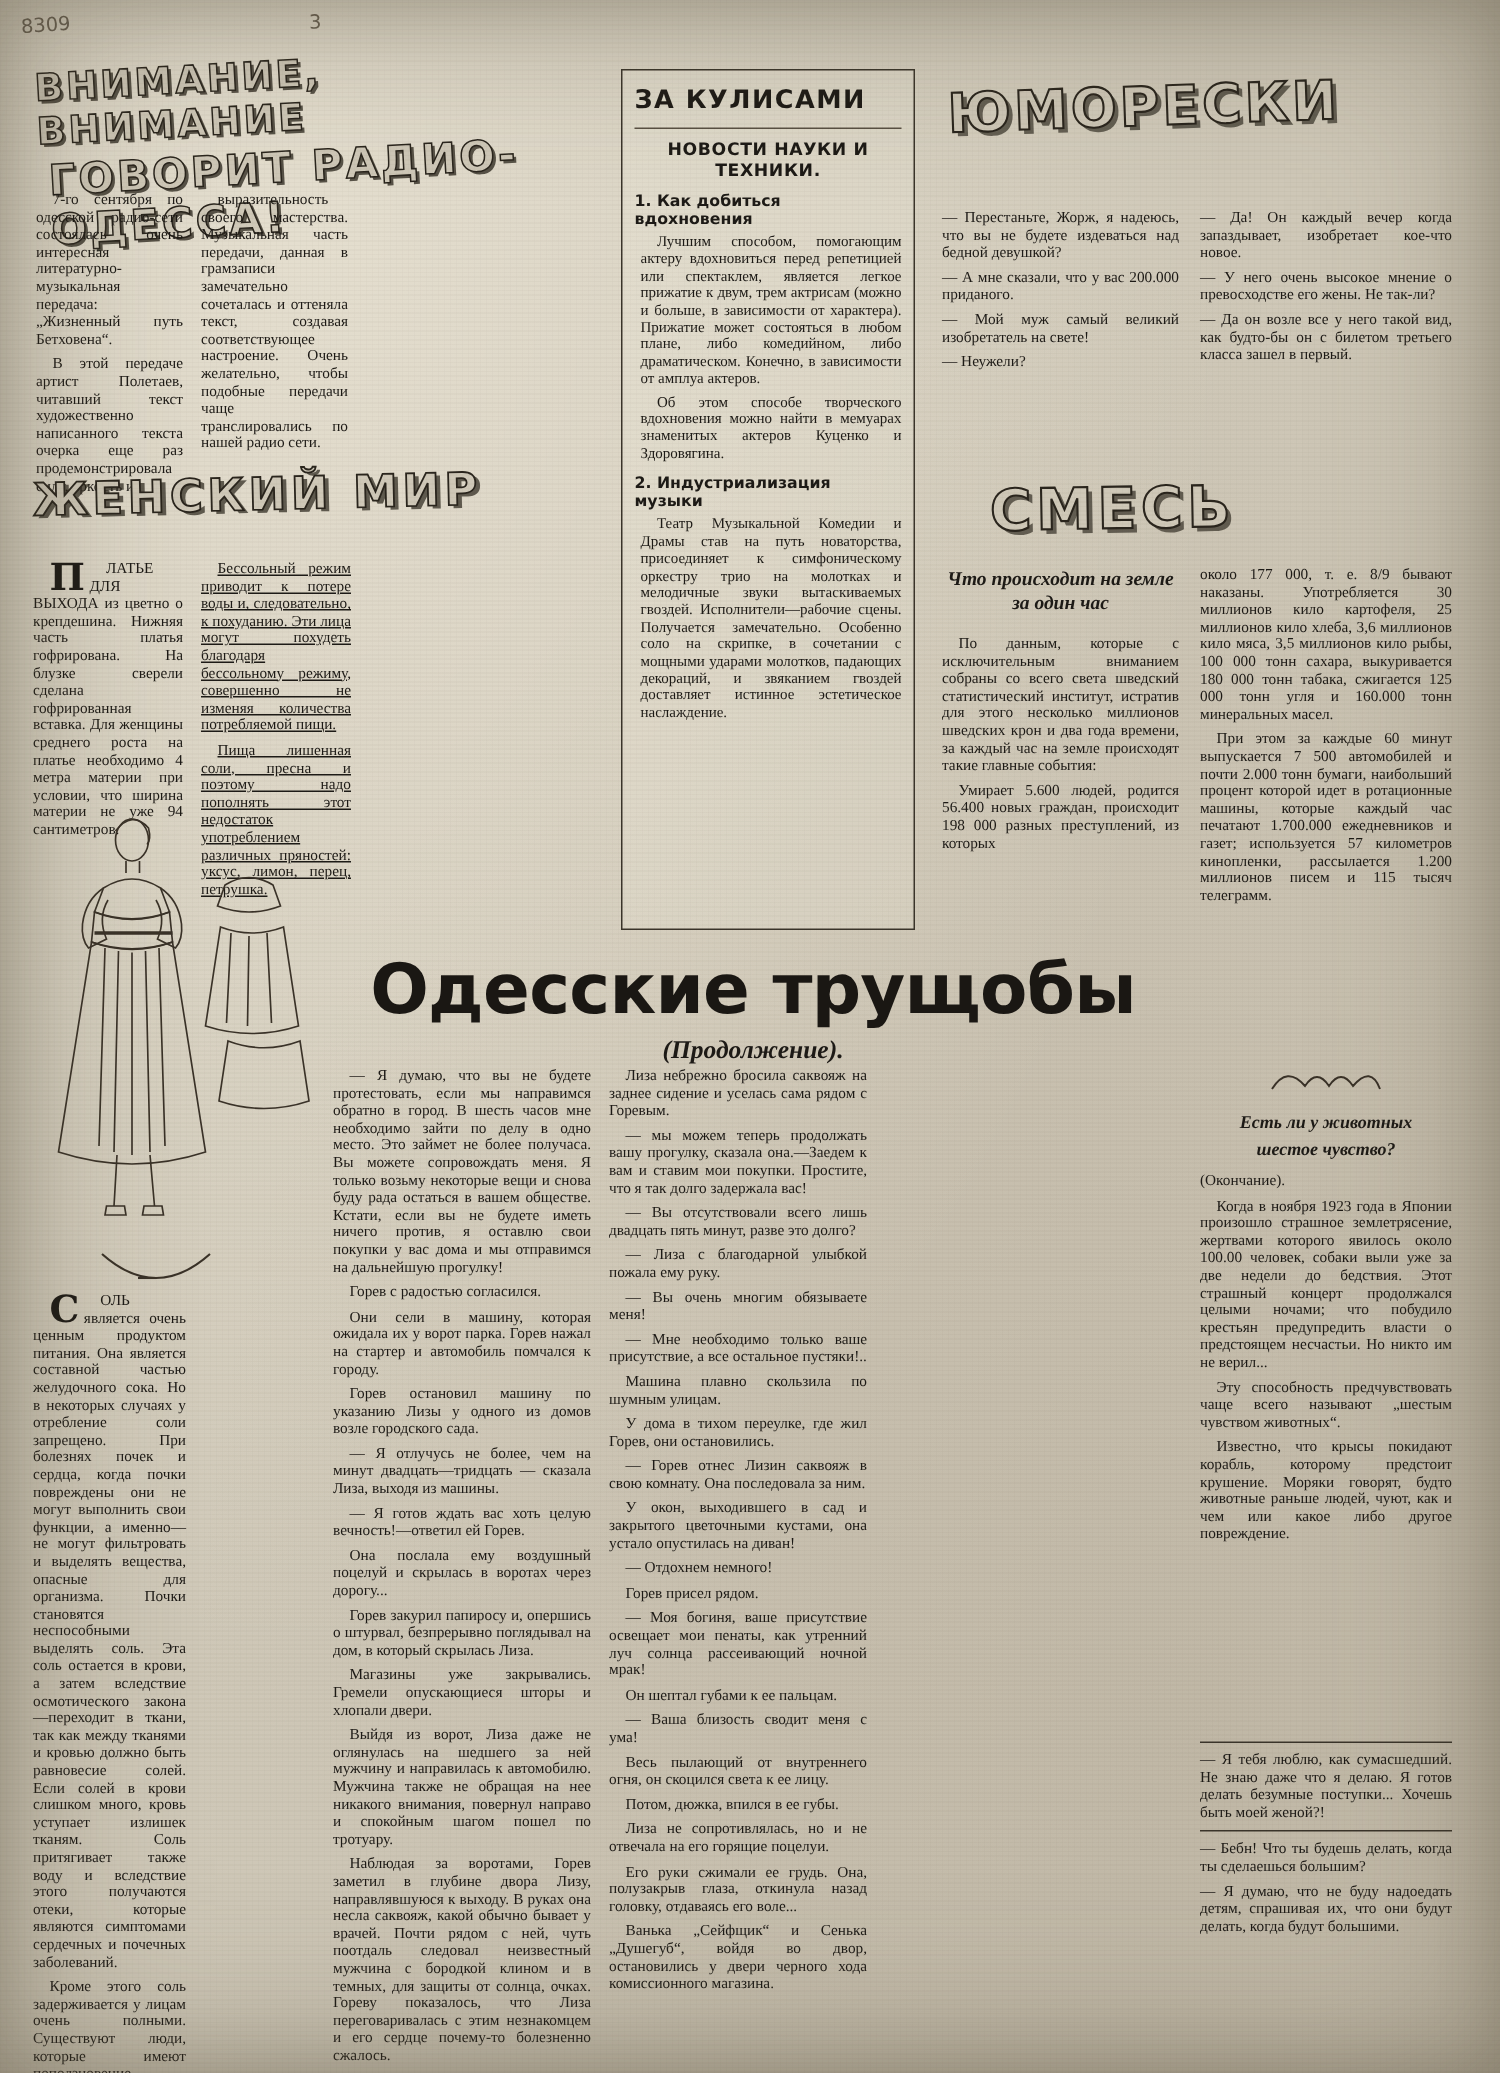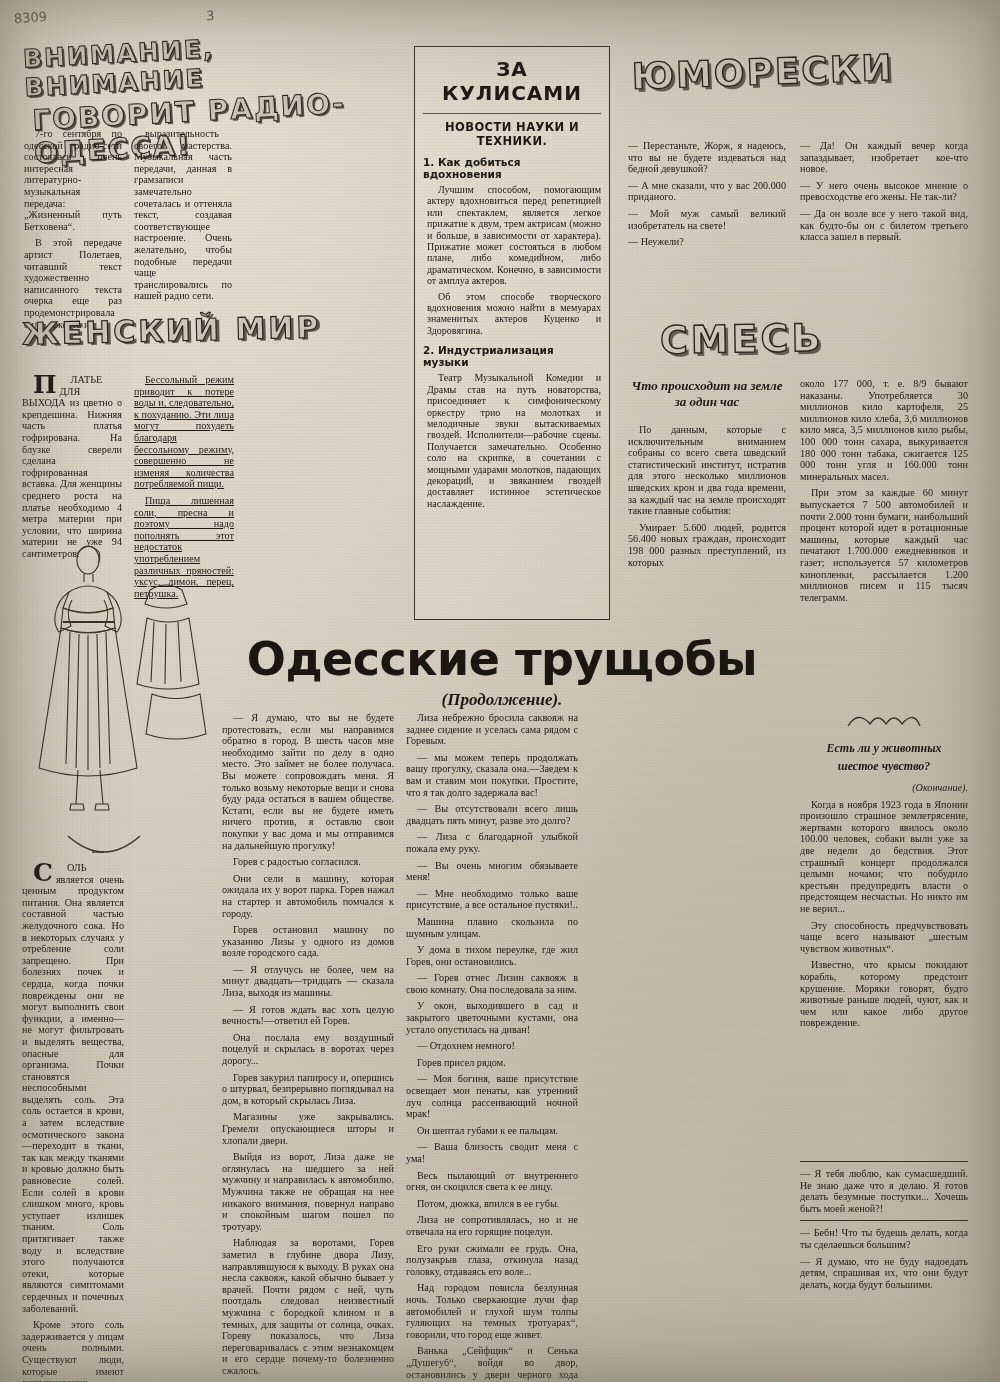--- a/index.html
+++ b/index.html
@@ -125,23 +125,23 @@
     position: absolute;
     left: 414px; top: 46px;
     width: 196px; height: 574px;
     border: 1px solid #3a342a;
     padding: 6px 8px 8px 8px;
     box-sizing: border-box;
     background: rgba(255,252,240,.13);
   }
   .kulisy h2 {
     font-family: "DejaVu Sans", sans-serif;
-    font-size: 20px;
+    font-size: 17px;
     letter-spacing: 1px;
-    text-align: center;
+    text-align: left;
     margin: 4px 0 8px 0;
     font-weight: bold;
   }
   .kulisy h3 {
     font-family: "DejaVu Sans", sans-serif;
     font-size: 11.5px;
     letter-spacing: .4px;
     text-align: center;
     margin: 6px 0 6px 0;
     font-weight: bold;
@@ -358,21 +358,21 @@
     <p>При этом за каждые 60 минут выпускается 7 500 автомобилей и почти 2.000 тонн бумаги, наибольший процент которой идет в ротационные машины, которые каждый час печатают 1.700.000 ежедневников и газет; используется 57 километров кинопленки, рассылается 1.200 миллионов писем и 115 тысяч телеграмм.</p>
   </div>
 
   <svg width="80" height="22" viewBox="0 0 80 22" style="position:absolute;left:844px;top:708px">
     <path d="M4 18 q10 -16 22 -2 q8 -12 16 0 q8 -12 16 0 q12 -14 18 2" fill="none" stroke="#3a3228" stroke-width="1.3"></path>
   </svg>
 
   <div class="col c-anim">
     <div class="subhead-it small">Есть ли у животных</div>
     <div class="subhead-it small" style="margin-top:-6px">шестое чувство?</div>
-    <p class="noind" style="text-align:right;font-style:italic">(Окончание).</p>
+    <p class="noind" style="text-align:left;">(Окончание).</p>
     <p>Когда в ноября 1923 года в Японии произошло страшное землетрясение, жертвами которого явилось около 100.00 человек, собаки выли уже за две недели до бедствия. Этот страшный концерт продолжался целыми ночами; что побудило крестьян предупредить власти о предстоящем несчастьи. Но никто им не верил...</p>
     <p>Эту способность предчувствовать чаще всего называют „шестым чувством животных“.</p>
     <p>Известно, что крысы покидают корабль, которому предстоит крушение. Моряки говорят, будто животные раньше людей, чуют, как и чем или какое либо другое повреждение.</p>
   </div>
 
   <div class="col c-joke">
     <hr class="rule">
     <p class="noind">— Я тебя люблю, как сумасшедший. Не знаю даже что я делаю. Я готов делать безумные поступки... Хочешь быть моей женой?!</p>
     <hr class="rule">
     <p class="noind">— Бебн! Что ты будешь делать, когда ты сделаешься большим?</p>
@@ -411,21 +411,20 @@
     <p>У окон, выходившего в сад и закрытого цветочными кустами, она устало опустилась на диван!</p>
     <p>— Отдохнем немного!</p>
     <p>Горев присел рядом.</p>
     <p>— Моя богиня, ваше присутствие освещает мои пенаты, как утренний луч солнца рассеивающий ночной мрак!</p>
     <p>Он шептал губами к ее пальцам.</p>
     <p>— Ваша близость сводит меня с ума!</p>
     <p>Весь пылающий от внутреннего огня, он скоцился света к ее лицу.</p>
     <p>Потом, дюжка, впился в ее губы.</p>
     <p>Лиза не сопротивлялась, но и не отвечала на его горящие поцелуи.</p>
     <p>Его руки сжимали ее грудь. Она, полузакрыв глаза, откинула назад головку, отдаваясь его воле...</p>
-    <p>Над городом повисла безлунная ночь. Только сверкающие лучи фар автомобилей и глухой шум толпы гуляющих на темных тротуарах“, говорили, что город еще живет.</p>
     <p>Ванька „Сейфщик“ и Сенька „Душегуб“, войдя во двор, остановились у двери черного хода комиссионного магазина.</p>
 
   </div>
 
 </div>
 
 <div class="grain"></div>
 <div class="vign"></div>
 
 </body></html>

